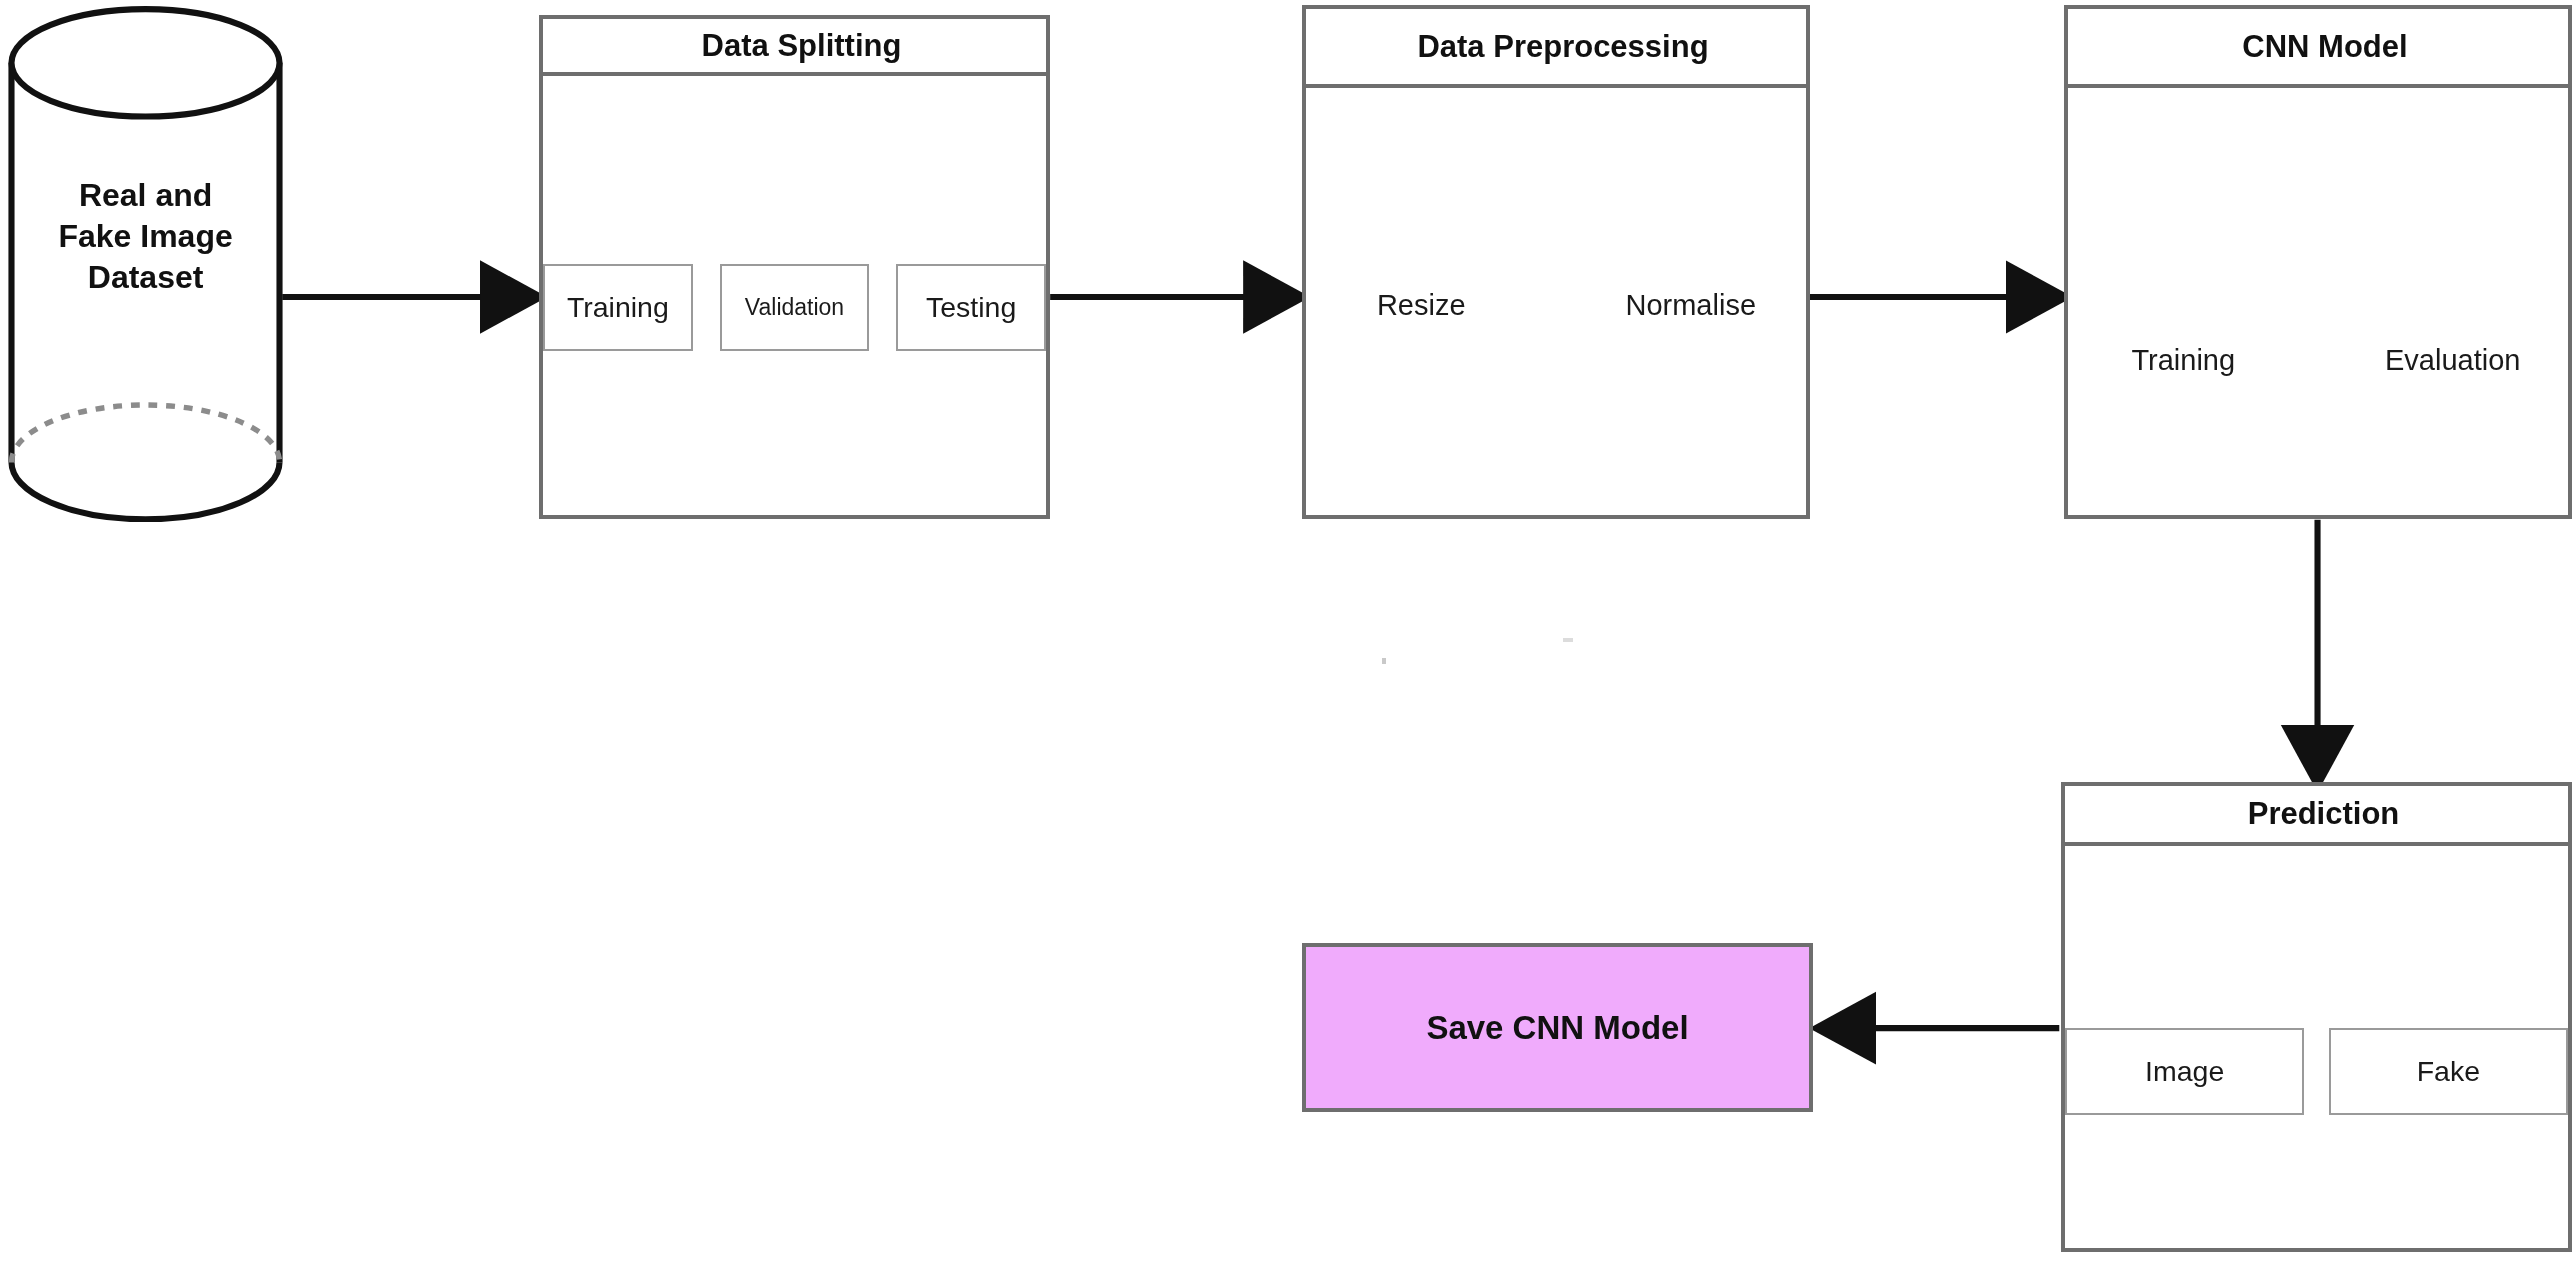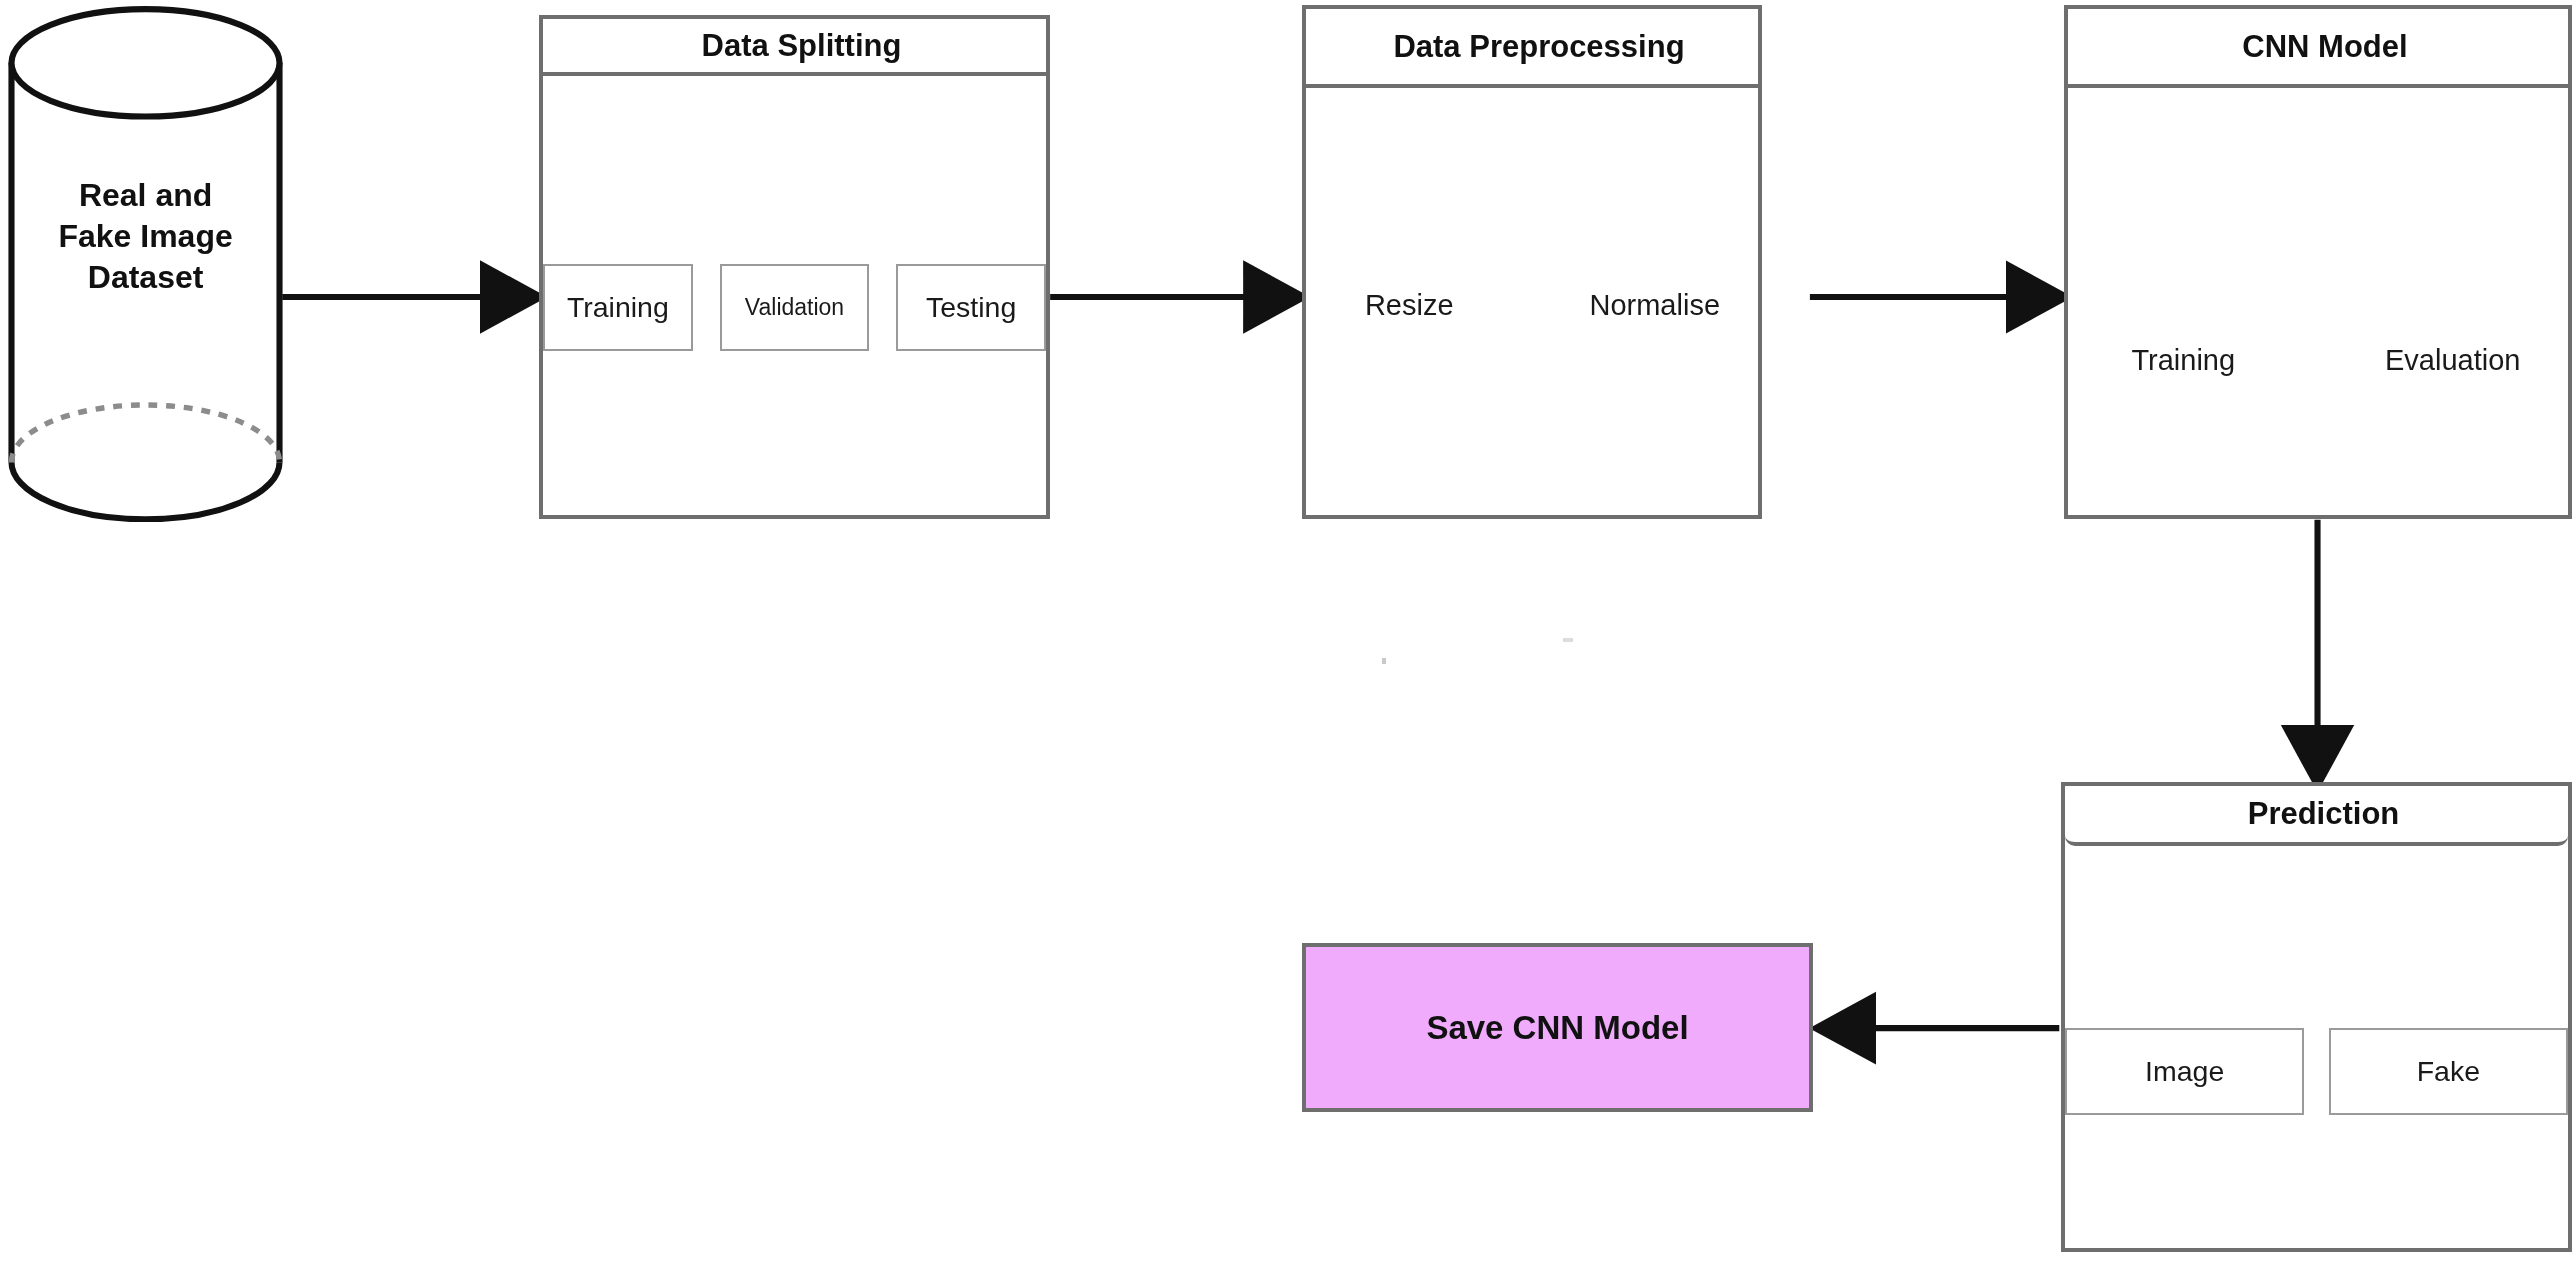--- a/index.html
+++ b/index.html
@@ -176,21 +176,21 @@
       </div>
       <div class="subbox" style="width:338px; height:87px; font-size:23px;">
         <span>Validation</span>
       </div>
       <div class="subbox" style="width:338px; height:87px; font-size:28.5px;">
         <span>Testing</span>
       </div>
     </div>
   </div>
 
-  <div class="node" style="left:1302px; top:5.4px; width:460px; height:514px;">
+  <div class="node" style="left:1302px; top:5.4px; width:508px; height:514px;">
     <div class="node-header" style="height:79px; font-size:31px;">
       <span>Data Preprocessing</span>
     </div>
     <div class="node-body" style="height:435px; gap:39px;">
       <div class="body-line" style="font-size:29px;">
         <span>Resize</span>
       </div>
       <div class="body-line" style="font-size:29px;">
         <span>Normalise</span>
       </div>
@@ -205,21 +205,21 @@
       <div class="body-line" style="font-size:29px;">
         <span>Training</span>
       </div>
       <div class="body-line" style="font-size:29px;">
         <span>Evaluation</span>
       </div>
     </div>
   </div>
 
   <div class="node" style="left:2061px; top:782px; width:511px; height:470px;">
-    <div class="node-header" style="height:60px; font-size:31px;border-radius:10px;">
+    <div class="node-header" style="height:60px; font-size:31px;">
       <span>Prediction</span>
     </div>
     <div class="node-body" style="height:401px; padding-top:50px; gap:24.5px;">
       <div class="subbox" style="width:277px; height:87px; font-size:28.5px;">
         <span>Image</span>
       </div>
       <div class="subbox" style="width:277px; height:87px; font-size:28.5px;">
         <span>Fake</span>
       </div>
     </div>

